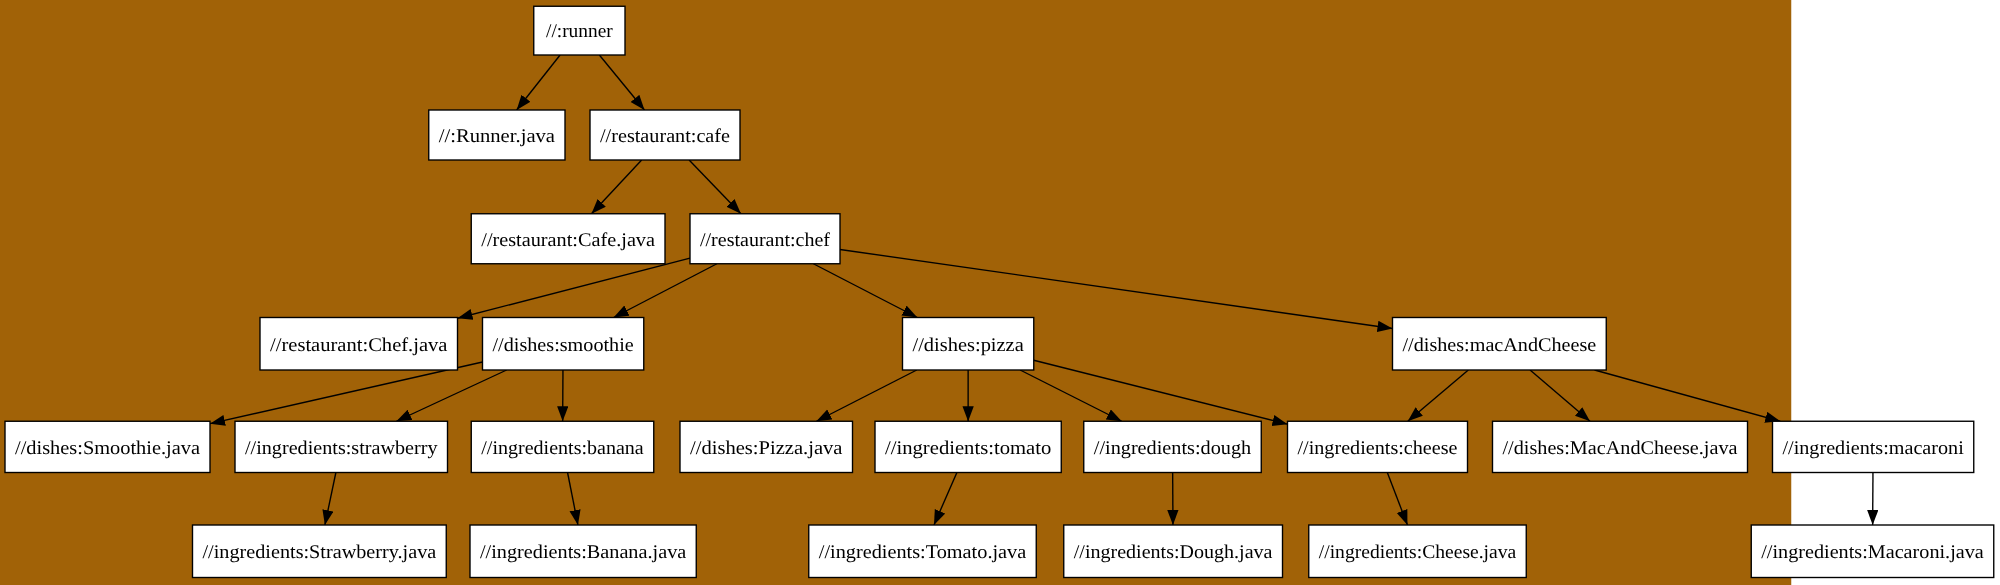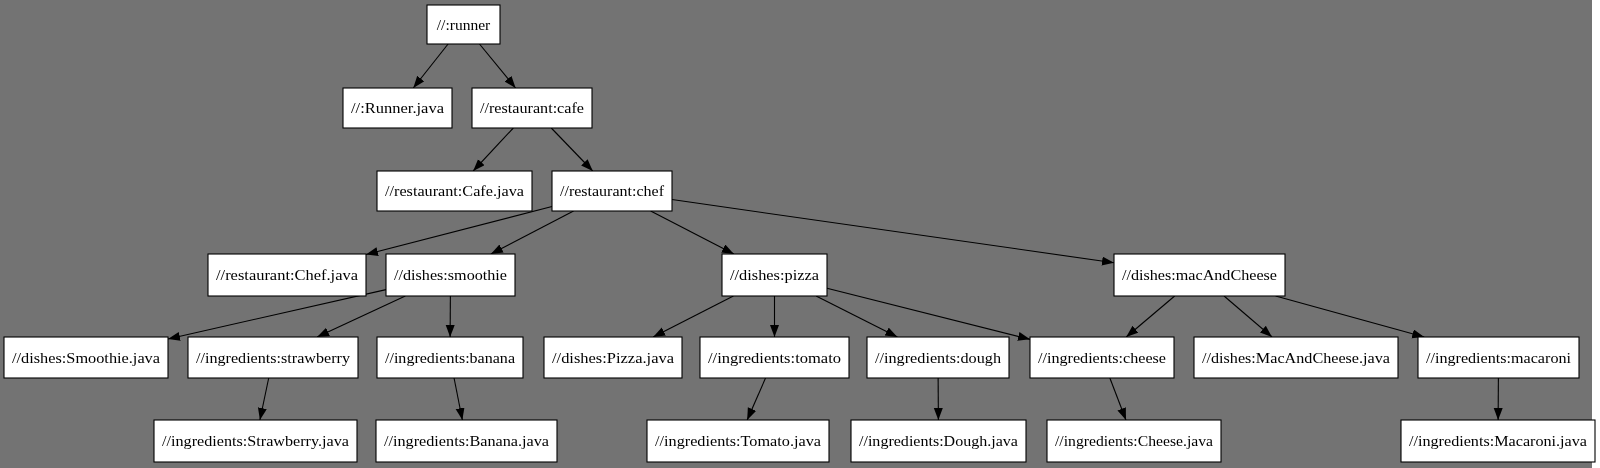--- a/index.html
+++ b/index.html
@@ -1,20 +1,20 @@
 <!DOCTYPE html>
 <html><head>
 <meta charset="utf-8">
 <style>
   html, body { margin: 0; padding: 0; background: #ffffff; }
   .canvas {
     position: relative;
-    width: 1592px;
+    width: 1433px;
     height: 468px;
-    background: #737373;
+    background: #a16207;
     font-family: "Liberation Serif", "DejaVu Serif", serif;
   }
   svg text {
     font-family: "Liberation Serif", "DejaVu Serif", serif;
     font-size: 15.5px;
     fill: #000000;
   }
   svg rect.node-box {
     fill: #ffffff;
     stroke: #000000;

